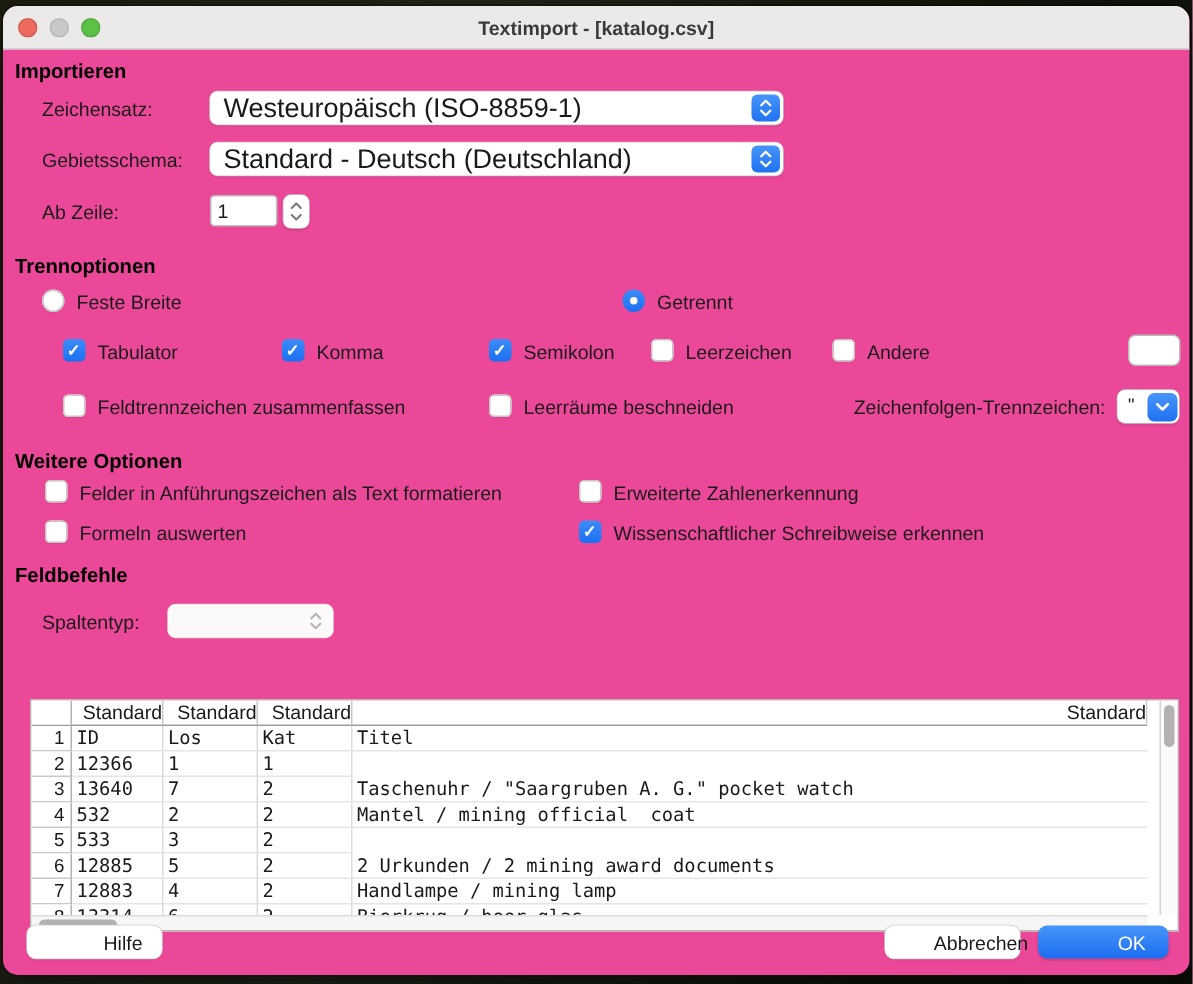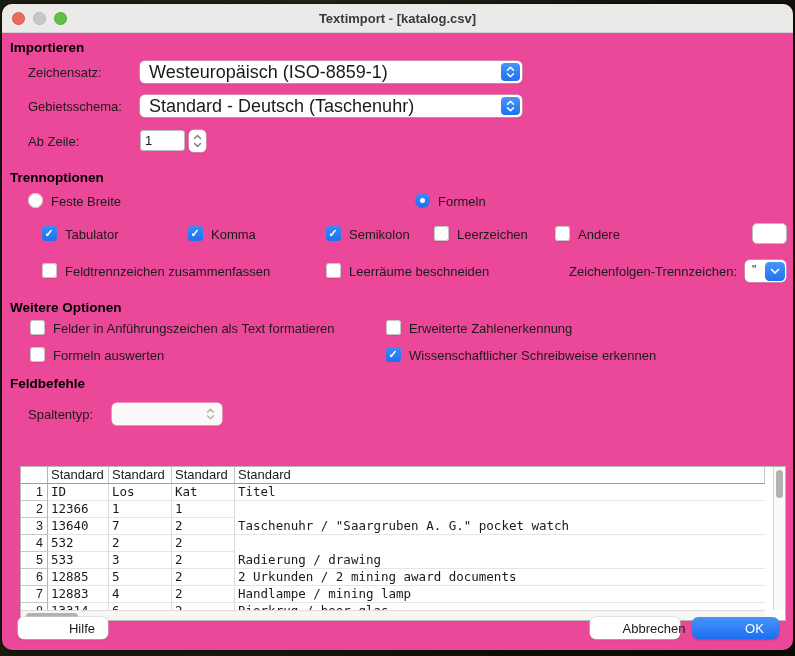--- a/index.html
+++ b/index.html
@@ -96,21 +96,21 @@
   .pv-row.header { border-bottom:1px solid #9f9e9c; font-size:13px; }
   .cell { flex:none; padding-left:3px; overflow:hidden; white-space:pre; }
   .cell.num {
     width:27px; text-align:right; padding-right:4px; padding-left:0;
     font-size:12.5px; border-right:1px solid #b5b4b2; border-bottom:1px solid #c9c8c6;
     background:#fff;
   }
   .pv-row.header .cell.num { border-bottom:none; }
   .cell.c1 { width:61px; } .cell.c2 { width:63px; } .cell.c3 { width:63px; }
   .cell.c4 { flex:1; }
-  .cell.hdr { border-right:1px solid #c9c8c6; }
+  .cell.hdr { border-right:1px solid #c9c8c6;text-align:right; }
   .pv-row.data .cell.d { font-family:"DejaVu Sans Mono", monospace; font-size:12.5px; border-right:1px solid #dcdbd9; border-bottom:1px solid #e6e5e3; }
   .pv-row.data .cell.c4 { border-right:none; }
   .vscroll {
     position:absolute; right:0; top:0; width:12px; height:143px;
     background:#fafaf8; border-left:1px solid #d4d3d1;
   }
   .vthumb { position:absolute; left:2px; top:3px; width:7px; height:28px; border-radius:4px; background:#b3b2b0; }
   .hscroll {
     position:absolute; left:0; bottom:0; height:10px; width:744px;
     background:#f7f6f4; border-top:1px solid #dddcda;
@@ -151,42 +151,42 @@
       <span>Westeuropäisch (ISO-8859-1)</span>
       <span class="cap">
         <svg class="chev" width="9" height="12" viewBox="0 0 9 12">
             <path d="M1.5 4.2 L4.5 1.2 L7.5 4.2 M1.5 7.8 L4.5 10.8 L7.5 7.8" stroke="#fff" stroke-width="1.5" fill="none" stroke-linecap="round" stroke-linejoin="round"></path>
           </svg>
       </span>
     </div>
 
     <div class="abs lbl" style="left:26px; top:66px;">Gebietsschema:</div>
     <div class="popup" style="left:138px; top:62px; width:382px;">
-      <span>Standard - Deutsch (Taschenuhr)</span>
+      <span>Standard - Deutsch (Deutschland)</span>
       <span class="cap">
         <svg class="chev" width="9" height="12" viewBox="0 0 9 12">
             <path d="M1.5 4.2 L4.5 1.2 L7.5 4.2 M1.5 7.8 L4.5 10.8 L7.5 7.8" stroke="#fff" stroke-width="1.5" fill="none" stroke-linecap="round" stroke-linejoin="round"></path>
           </svg>
       </span>
     </div>
 
     <div class="abs lbl" style="left:26px; top:101px;">Ab Zeile:</div>
     <div class="textfield" style="left:138px; top:97px; width:45px; height:21px;">1</div>
     <div class="stepper" style="left:187px; top:97px;">
       <svg width="9" height="14" viewBox="0 0 9 14">
           <path d="M1.5 4.6 L4.5 1.6 L7.5 4.6 M1.5 9.4 L4.5 12.4 L7.5 9.4" stroke="#7a7a78" stroke-width="1.4" fill="none" stroke-linecap="round" stroke-linejoin="round"></path>
         </svg>
     </div>
 
     <div class="abs sec-title" style="left:8px; top:137px;">Trennoptionen</div>
 
     <div class="radio" style="left:26px; top:160px;"></div>
     <div class="abs lbl" style="left:49px; top:161px;">Feste Breite</div>
     <div class="radio on" style="left:413px; top:160px;"></div>
-    <div class="abs lbl" style="left:436px; top:161px;">Formeln</div>
+    <div class="abs lbl" style="left:436px; top:161px;">Getrennt</div>
 
     <div class="cb on" style="left:40px; top:193px;"></div>
     <div class="abs lbl" style="left:63px; top:194px;">Tabulator</div>
     <div class="cb on" style="left:186px; top:193px;"></div>
     <div class="abs lbl" style="left:209px; top:194px;">Komma</div>
     <div class="cb on" style="left:324px; top:193px;"></div>
     <div class="abs lbl" style="left:347px; top:194px;">Semikolon</div>
     <div class="cb" style="left:432px; top:193px;"></div>
     <div class="abs lbl" style="left:455px; top:194px;">Leerzeichen</div>
     <div class="cb" style="left:553px; top:193px;"></div>
@@ -258,27 +258,27 @@
             <div class="cell c1 d">13640</div>
             <div class="cell c2 d">7</div>
             <div class="cell c3 d">2</div>
             <div class="cell c4 d">Taschenuhr / "Saargruben A. G." pocket watch</div>
           </div>
           <div class="pv-row data">
             <div class="cell num">4</div>
             <div class="cell c1 d">532</div>
             <div class="cell c2 d">2</div>
             <div class="cell c3 d">2</div>
+            <div class="cell c4 d">Mantel / mining official  coat</div>
           </div>
           <div class="pv-row data">
             <div class="cell num">5</div>
             <div class="cell c1 d">533</div>
             <div class="cell c2 d">3</div>
             <div class="cell c3 d">2</div>
-            <div class="cell c4 d">Radierung / drawing</div>
           </div>
           <div class="pv-row data">
             <div class="cell num">6</div>
             <div class="cell c1 d">12885</div>
             <div class="cell c2 d">5</div>
             <div class="cell c3 d">2</div>
             <div class="cell c4 d">2 Urkunden / 2 mining award documents</div>
           </div>
           <div class="pv-row data">
             <div class="cell num">7</div>

